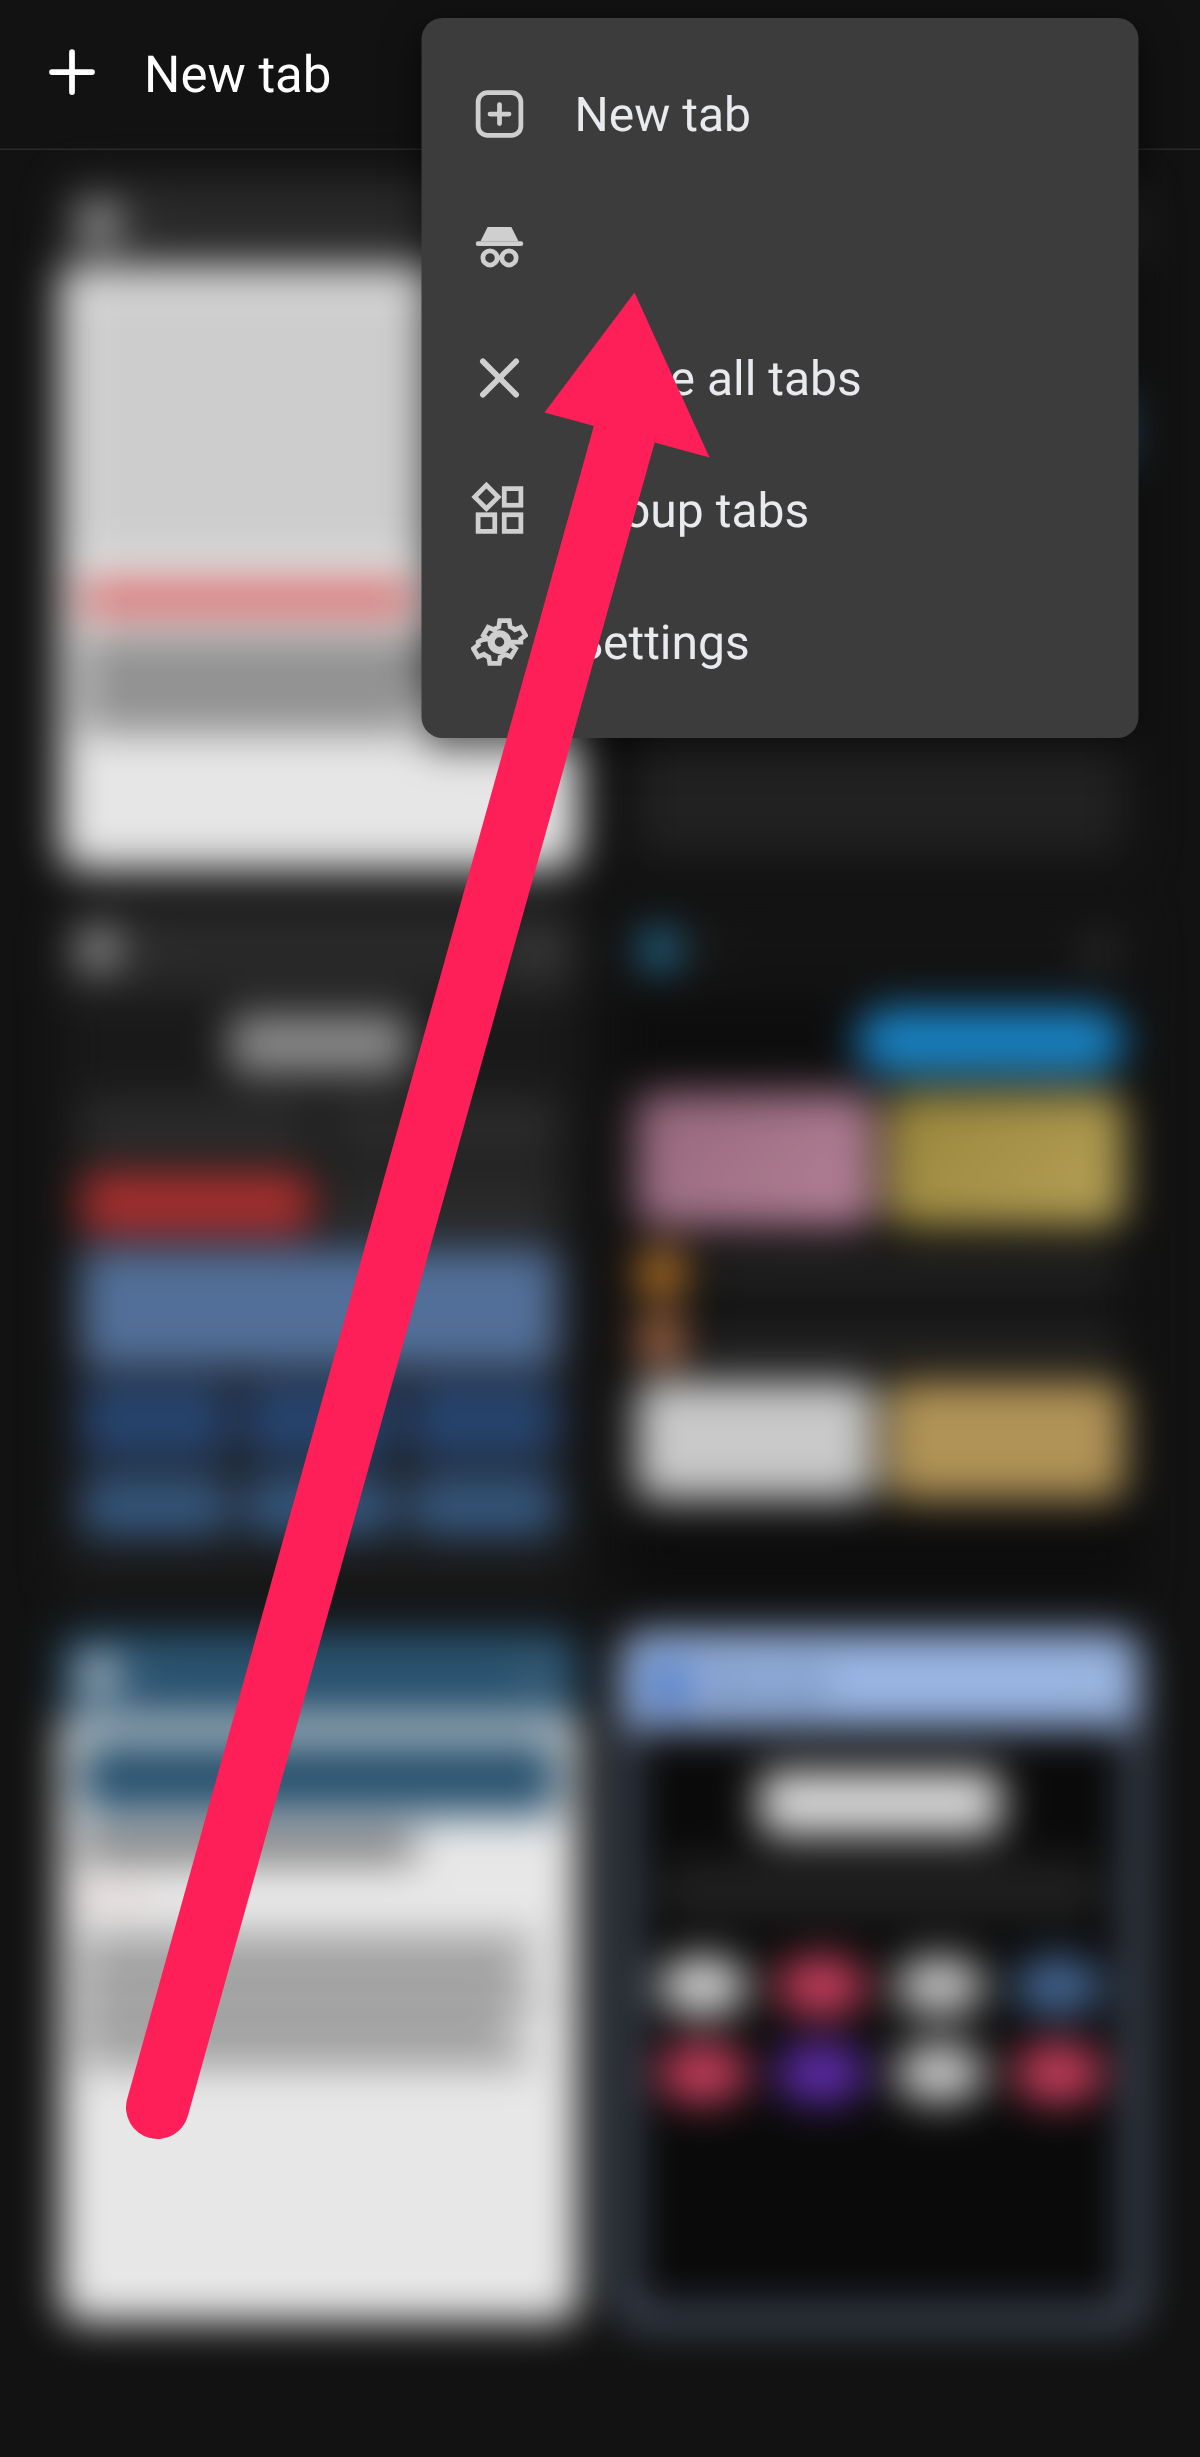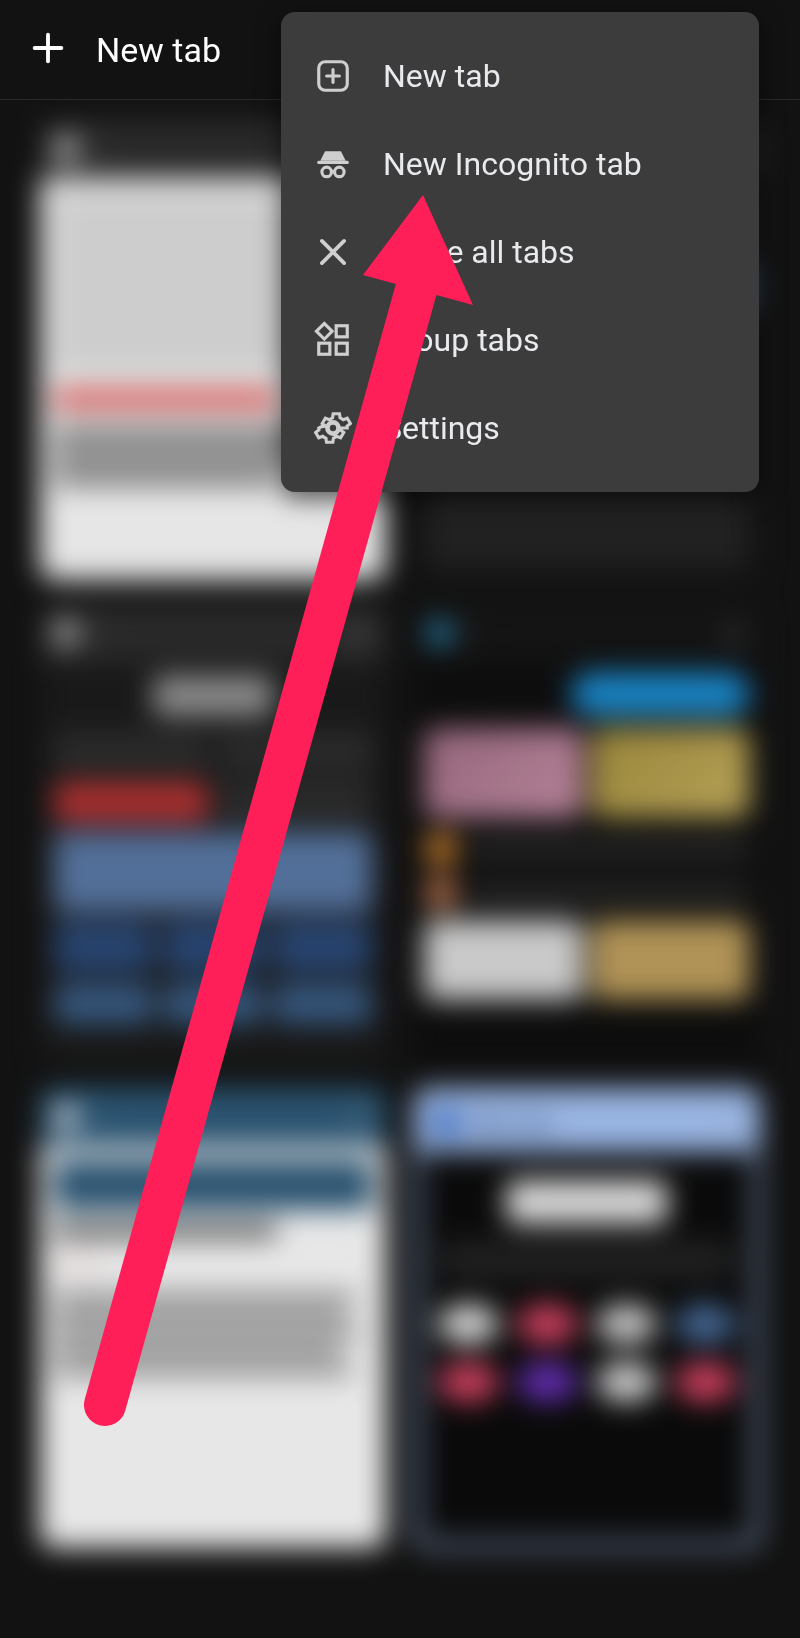--- a/index.html
+++ b/index.html
@@ -320,21 +320,20 @@
   <div class="menu-item">
     <span class="mi-icon">
       <svg viewBox="0 0 24 24" fill="#cfcfcf">
         <path d="M4 10 L7 4 H17 L20 10 Z"></path>
           <rect x="2" y="10" width="20" height="2" rx="1"></rect>
         <circle cx="8" cy="17" r="3" fill="none" stroke="#cfcfcf" stroke-width="2"></circle>
         <circle cx="16" cy="17" r="3" fill="none" stroke="#cfcfcf" stroke-width="2"></circle>
         <line x1="11" y1="17" x2="13" y2="17" stroke="#cfcfcf" stroke-width="2"></line>
       </svg>
     </span>
-    <span>New Incognito tab</span>
   </div>
   <div class="menu-item">
     <span class="mi-icon">
       <svg viewBox="0 0 24 24" fill="none" stroke="#cfcfcf" stroke-width="2.4" stroke-linecap="round">
         <line x1="5" y1="5" x2="19" y2="19"></line>
           <line x1="19" y1="5" x2="5" y2="19"></line>
       </svg>
     </span>
     <span>Close all tabs</span>
   </div>

